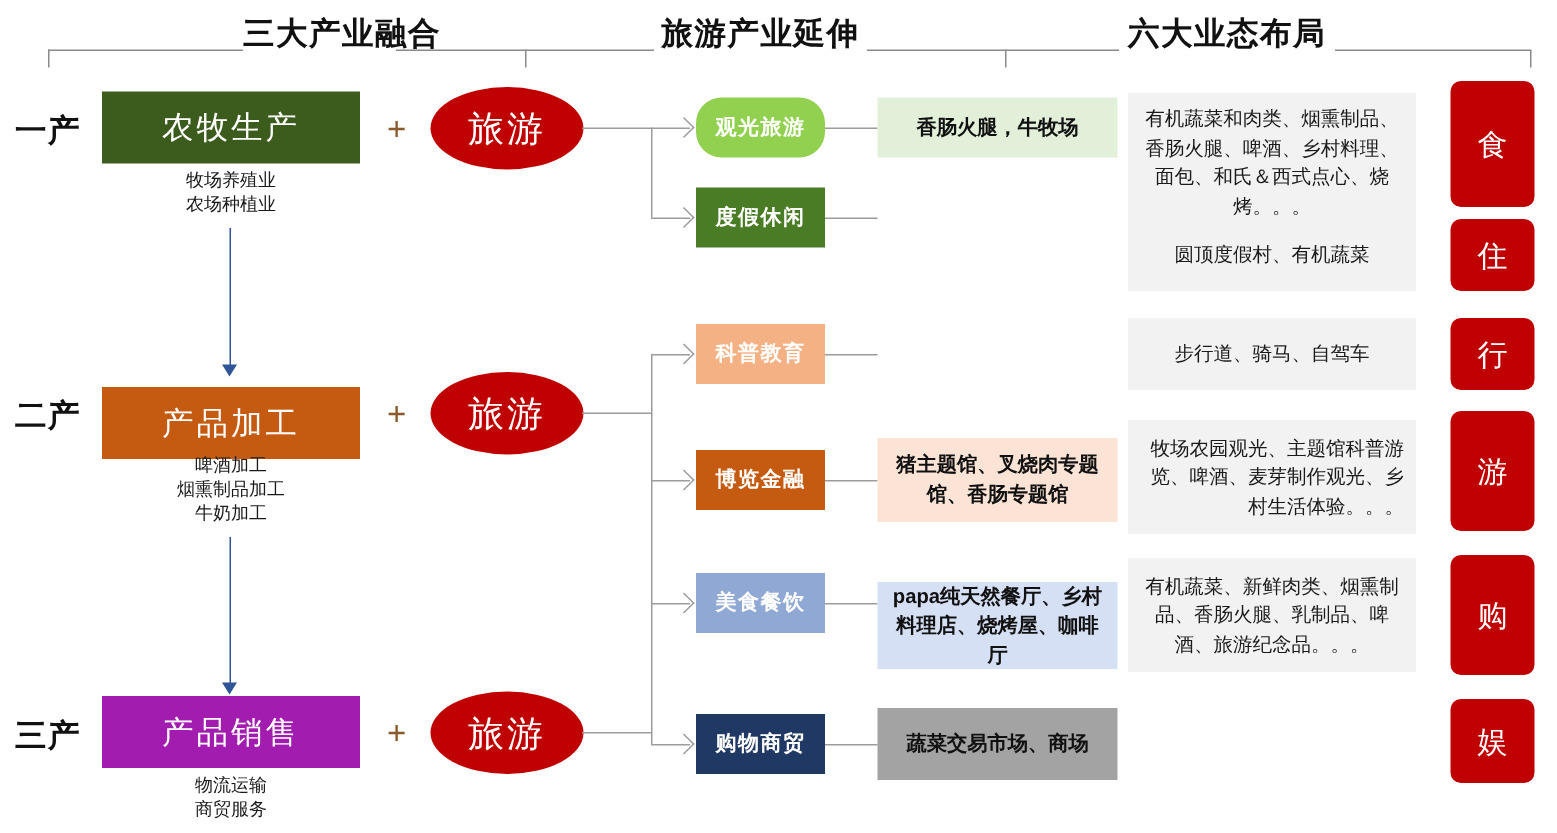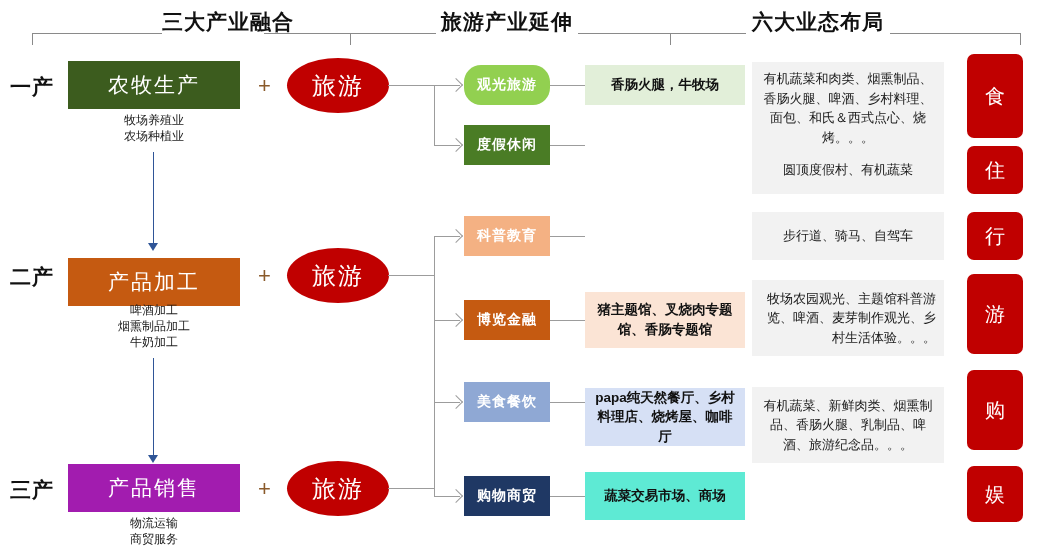--- a/index.html
+++ b/index.html
@@ -94,21 +94,21 @@
     position:absolute;left:585px;width:160px;
     display:flex;align-items:center;justify-content:center;
     text-align:center;font-size:13.5px;font-weight:bold;color:#111;
     line-height:1.45;padding:4px 6px;box-sizing:border-box;
   }
   .d-green1{background:#E2EFD9;}
   .d-green2{background:#C5E0B4;}
   .d-yellow{background:#FDEEC8;}
   .d-peach{background:#FBE4D5;}
   .d-blue1{background:#D6E0F5;}
-  .d-blue2{background:#5eead4;}
+  .d-blue2{background:#a3a3a3;}
 
   
   .gpanel{
     position:absolute;left:752px;width:192px;
     background:#F2F2F2;
     display:flex;align-items:center;justify-content:center;
     text-align:center;font-size:13px;color:#1a1a1a;
     line-height:1.5;padding:5px 8px;box-sizing:border-box;
   }
 
@@ -214,21 +214,21 @@
 
   <div class="detail d-green1" style="top:65px;height:40px;">香肠火腿，牛牧场</div>
   <div class="detail d-peach" style="top:292px;height:56px;">猪主题馆、叉烧肉专题馆、香肠专题馆</div>
   <div class="detail d-blue1" style="top:376px;height:58px;margin-top:12px;">papa纯天然餐厅、乡村料理店、烧烤屋、咖啡厅</div>
   <div class="detail d-blue2" style="top:472px;height:48px;">蔬菜交易市场、商场</div>
 
   <div class="gpanel" style="top:62px;height:92px;">有机蔬菜和肉类、烟熏制品、香肠火腿、啤酒、乡村料理、面包、和氏＆西式点心、烧烤。。。</div>
   <div class="gpanel" style="top:146px;height:48px;">圆顶度假村、有机蔬菜</div>
   <div class="gpanel" style="top:212px;height:48px;">步行道、骑马、自驾车</div>
   <div class="gpanel" style="top:280px;height:76px;text-align:right;">牧场农园观光、主题馆科普游览、啤酒、麦芽制作观光、乡村生活体验。。。</div>
-  <div class="gpanel" style="top:387px;height:76px;">有机蔬菜、新鲜肉类、烟熏制品、香肠火腿、乳制品、啤酒、旅游纪念品。。。</div>
+  <div class="gpanel" style="top:372px;height:76px;">有机蔬菜、新鲜肉类、烟熏制品、香肠火腿、乳制品、啤酒、旅游纪念品。。。</div>
 
   <div class="badge" style="top:54px;height:84px;">食</div>
   <div class="badge" style="top:146px;height:48px;">住</div>
   <div class="badge" style="top:212px;height:48px;">行</div>
   <div class="badge" style="top:274px;height:80px;">游</div>
   <div class="badge" style="top:370px;height:80px;">购</div>
   <div class="badge" style="top:466px;height:56px;">娱</div>
 
 </div>
 

